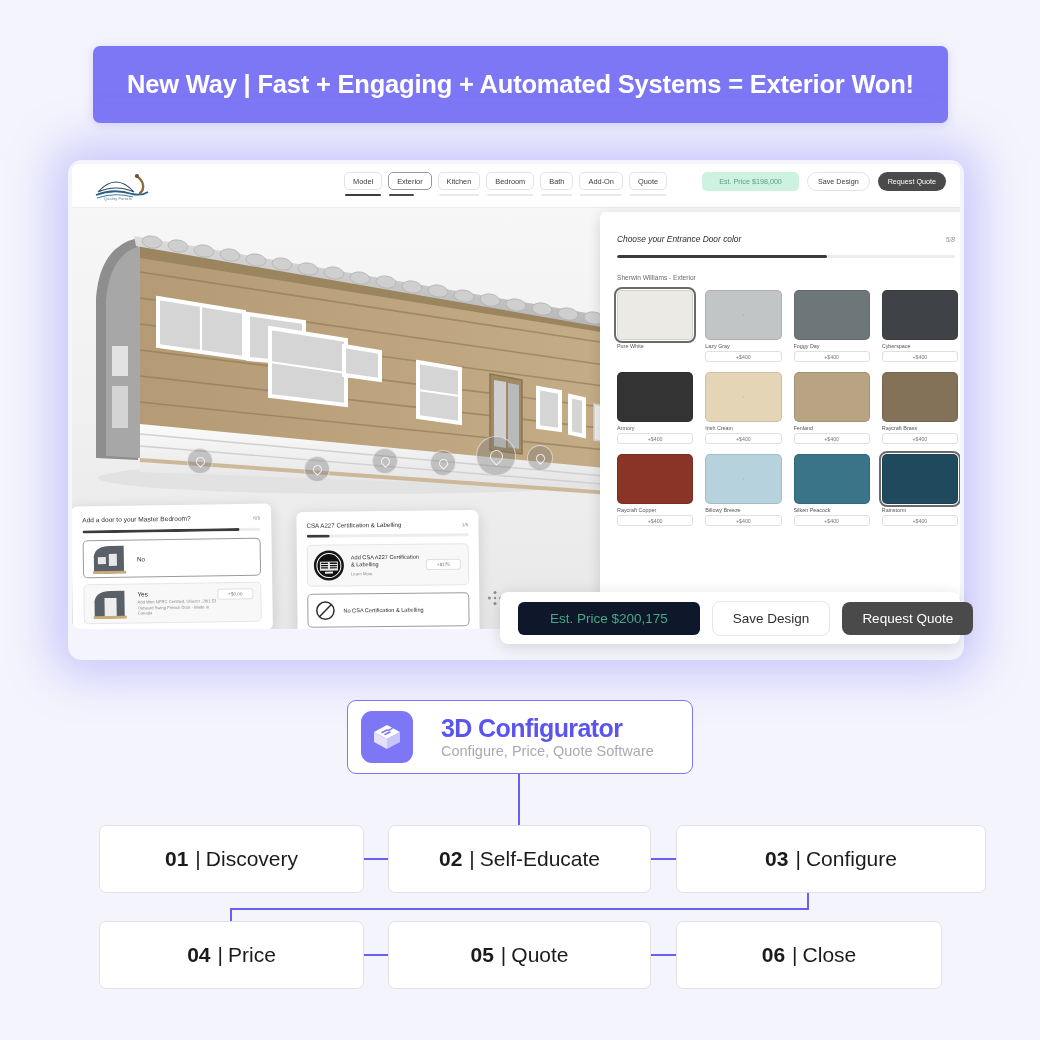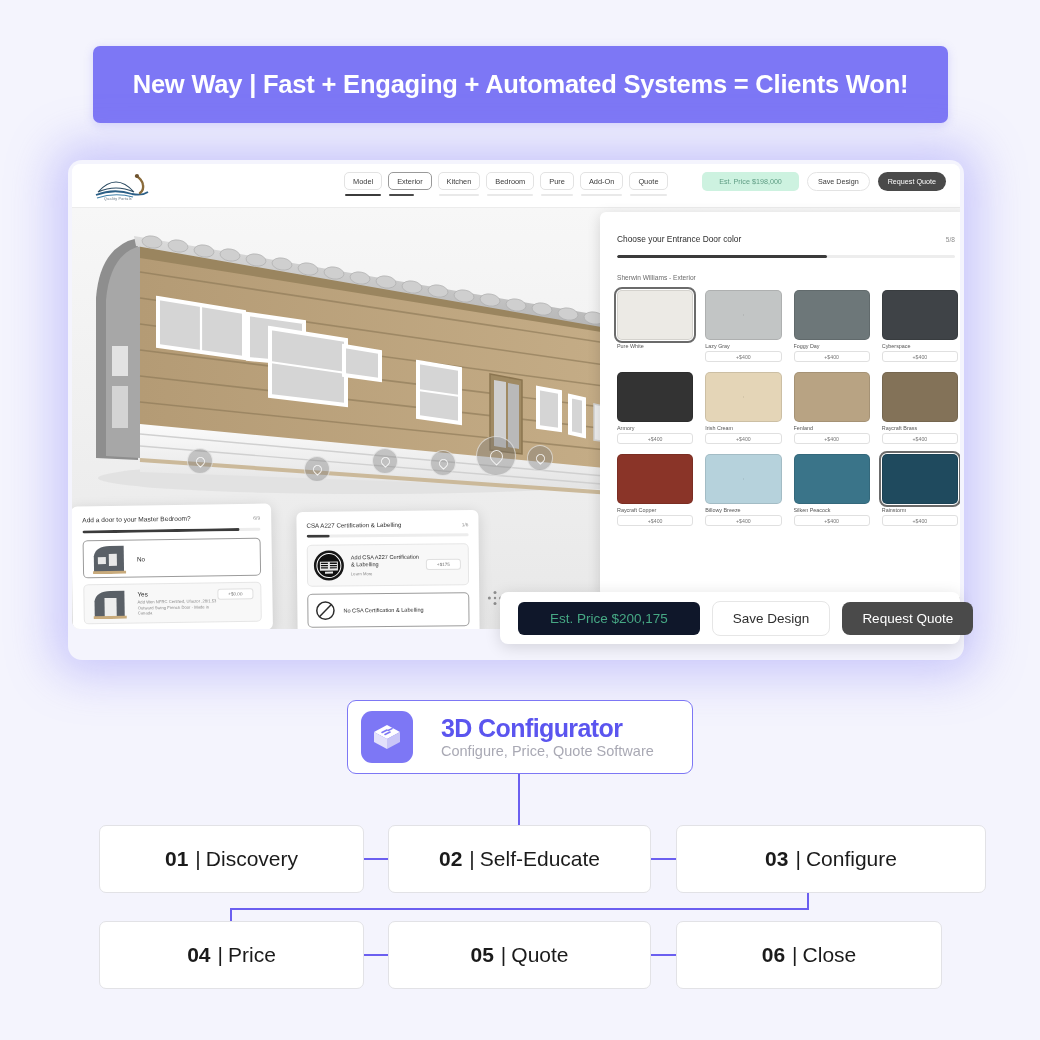--- a/index.html
+++ b/index.html
@@ -140,21 +140,21 @@
     border-radius: 6px;
     box-shadow: 0 3px 14px rgba(0,0,0,0.14);
   }
   .panel-title { font-size: 8.4px; color: #2f2f2f; }
   .panel-step { font-size: 6.6px; color: #8d8d8d; }
   .progress { height: 3.4px; border-radius: 3px; background: #ededed; overflow: hidden; }
   .progress > i { display: block; height: 100%; background: #3b3b3b; border-radius: 3px; }
 
   
   #colorPanel { left: 528px; top: 48px; width: 372px; height: 385px; }
-  .cp-head { position: absolute; left: 17px; top: 22px; right: 17px; display: flex; justify-content: space-between; align-items: baseline; }
+  .cp-head { position: absolute; left: 17px; top: 22px; right: 17px; display: flex; justify-content: space-between; align-items: baseline; font-style: italic; }
   .cp-prog { position: absolute; left: 17px; top: 43px; right: 17px; }
   .cp-sub { position: absolute; left: 17px; top: 62px; font-size: 6.6px; color: #6b6b6b; }
   .swatchgrid {
     position: absolute; left: 17px; top: 78px; right: 14px;
     display: grid; grid-template-columns: repeat(4, 1fr); gap: 10px 12px;
   }
   .swatch-wrap { position: relative; }
   .swatch {
     height: 50px; border-radius: 5px; border: 1px solid rgba(0,0,0,0.10);
     background-size: 6px 6px;
@@ -230,21 +230,21 @@
     font-size: 21px; color: #1b1b1b; white-space: nowrap;
   }
   .flowbox b { font-weight: bold; margin-right: 2px; }
   .flowbox .sep { color: #1b1b1b; margin: 0 5px; }
   .line { position: absolute; background: #6b5ff0; }
 </style>
 </head>
 <body>
 
 <div class="banner">
-  <span class="banner-text">New Way | Fast + Engaging + Automated Systems = Clients Won!</span>
+  <span class="banner-text">New Way | Fast + Engaging + Automated Systems = Exterior Won!</span>
 </div>
 
 <div class="app-glow"></div>
 
 <div class="app">
 
   <div class="topbar">
 
     <div class="logo">
       <svg width="62" height="33" viewBox="0 0 62 33">
@@ -268,21 +268,21 @@
       </div>
       <div class="tab">
         <span>Kitchen</span>
         <i class="underbar"></i>
       </div>
       <div class="tab">
         <span>Bedroom</span>
         <i class="underbar"></i>
       </div>
       <div class="tab">
-        <span>Pure</span>
+        <span>Bath</span>
         <i class="underbar"></i>
       </div>
       <div class="tab">
         <span>Add-On</span>
         <i class="underbar"></i>
       </div>
       <div class="tab">
         <span>Quote</span>
         <i class="underbar"></i>
       </div>

